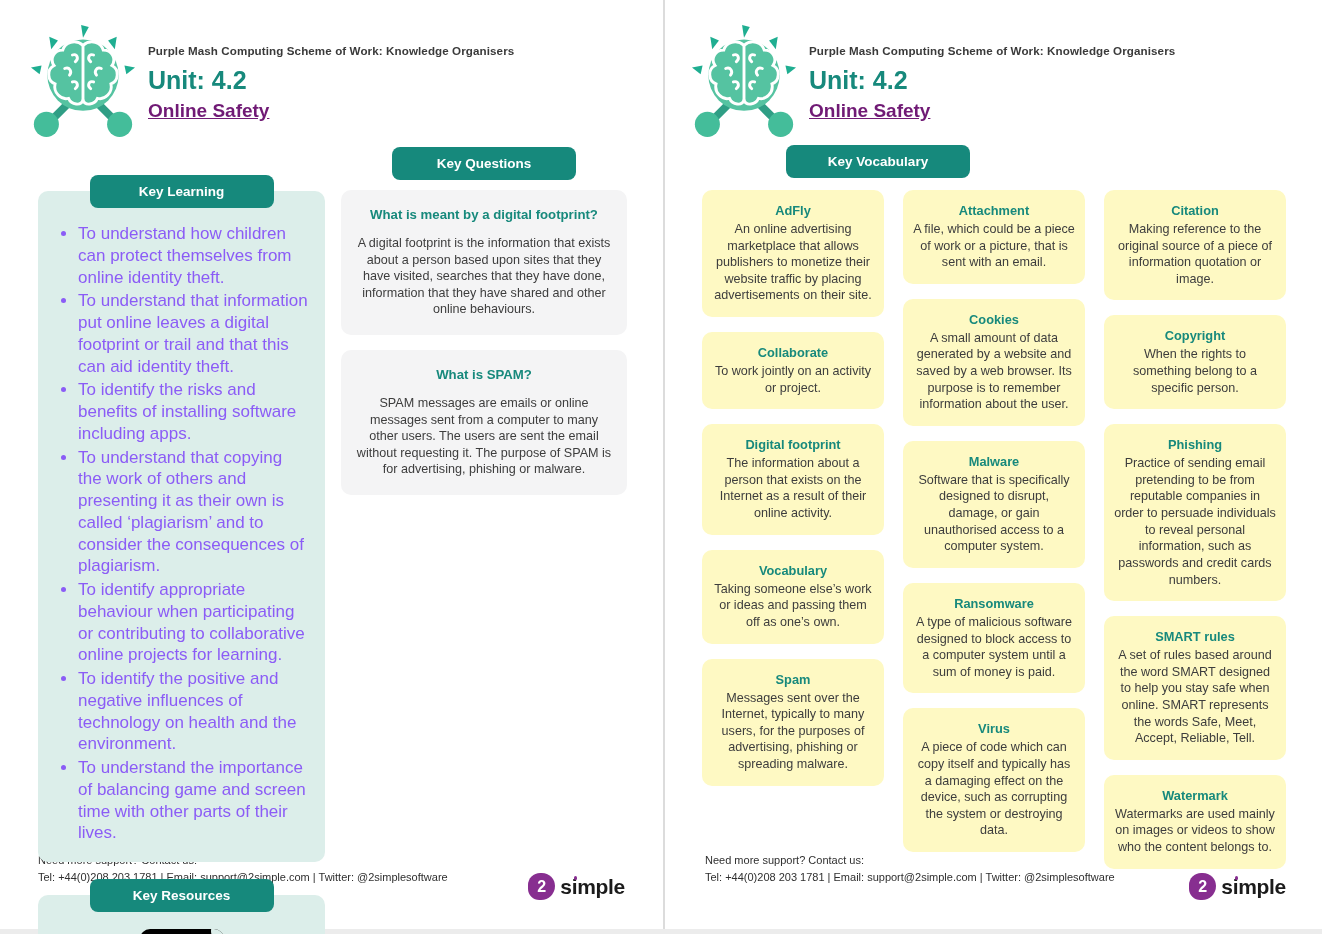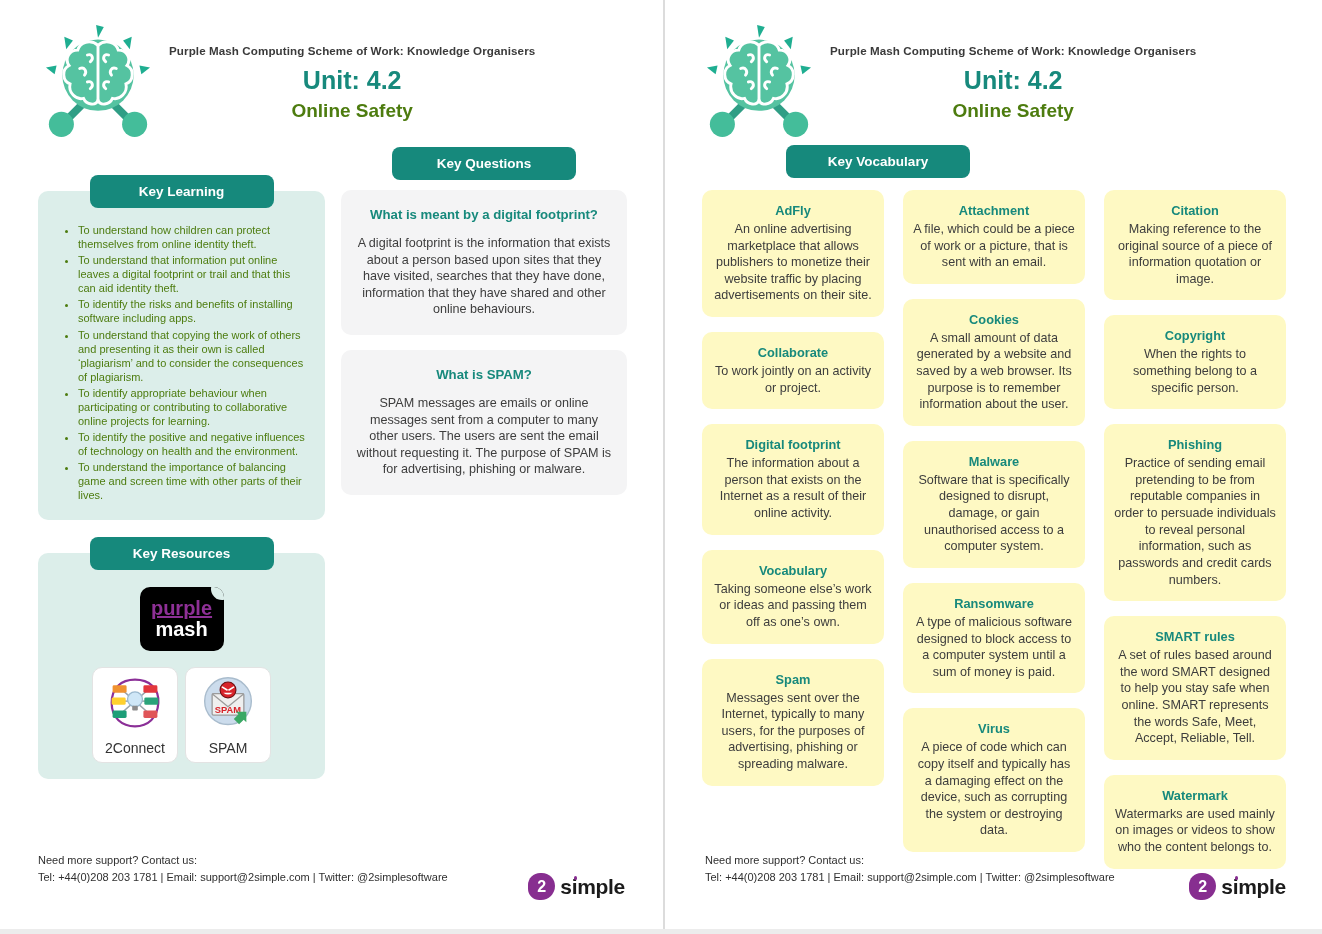--- a/index.html
+++ b/index.html
@@ -4,38 +4,38 @@
 <style>
   html,body{margin:0;padding:0;}
   body{width:1322px;height:934px;background:#ffffff;font-family:"Liberation Sans",sans-serif;color:#3d3d3d;overflow:hidden;position:relative;}
   .sheet{position:absolute;top:0;width:661px;height:934px;background:#fff;}
   #sheet-left{left:0;}
   #sheet-right{left:661px;}
   .divider{position:absolute;left:663px;top:0;width:2px;height:934px;background:#dcdcdc;}
   .bottom-strip{position:absolute;left:0;bottom:0;width:1322px;height:5px;background:#ececec;}
 
   
-  .header{display:flex;align-items:flex-start;padding:24px 0 0 45px;gap:18px;text-align:center;}
+  .header{display:flex;align-items:flex-start;padding:24px 0 0 30px;gap:12px;}
   .logo{width:106px;flex:0 0 auto;}
   .titles{padding-top:20px;}
   .kicker{font-size:11.6px;font-weight:bold;color:#3a3a3a;letter-spacing:.1px;}
   .unit{font-size:25px;font-weight:bold;color:#17897c;margin-top:9px;}
-  .subtitle{font-size:19px;font-weight:bold;color:#4d7c0f;margin-top:5px;}
+  .subtitle{font-size:19px;font-weight:bold;color:#701a75;margin-top:5px;text-decoration:underline;}
 
   
   .pill{background:#16897c;color:#fff;font-weight:bold;font-size:13.5px;text-align:center;border-radius:8px;height:33px;line-height:33px;width:184px;position:relative;z-index:2;}
 
   
   .cols{display:flex;padding:5px 34px 0 38px;gap:16px;}
   .colA{width:287px;flex:0 0 auto;margin-top:28px;}
   .colB{width:286px;flex:0 0 auto;}
   .colA .pill{margin:0 auto;}
   .panel{background:#dceeea;border-radius:10px;margin-top:-17px;padding:32px 16px 16px 16px;position:relative;z-index:1;}
   .panel ul{margin:0;padding-left:24px;}
-  .panel li{font-size:11px;line-height:1.28;margin-bottom:2px;color:#4d7c0f;}
+  .panel li{font-size:17px;line-height:1.28;margin-bottom:2px;color:#8b5cf6;}
   .colB .pill{margin:0 auto 10px auto;}
   .qcard{background:#f4f4f5;border-radius:10px;padding:17px 14px;margin-bottom:15px;text-align:center;}
   .qcard:last-child{margin-bottom:0;}
   .qtitle{color:#17897c;font-weight:bold;font-size:13.2px;margin-bottom:13px;}
   .qanswer{font-size:12.6px;line-height:1.32;color:#3d3d3d;}
 
   
   .res-pill{margin-top:17px !important;}
   .res-panel{padding-top:26px;text-align:center;}
   .pm-logo{width:84px;height:64px;margin:8px auto 16px auto;background:#000;border-radius:10px;position:relative;overflow:hidden;display:flex;flex-direction:column;align-items:center;justify-content:center;}

